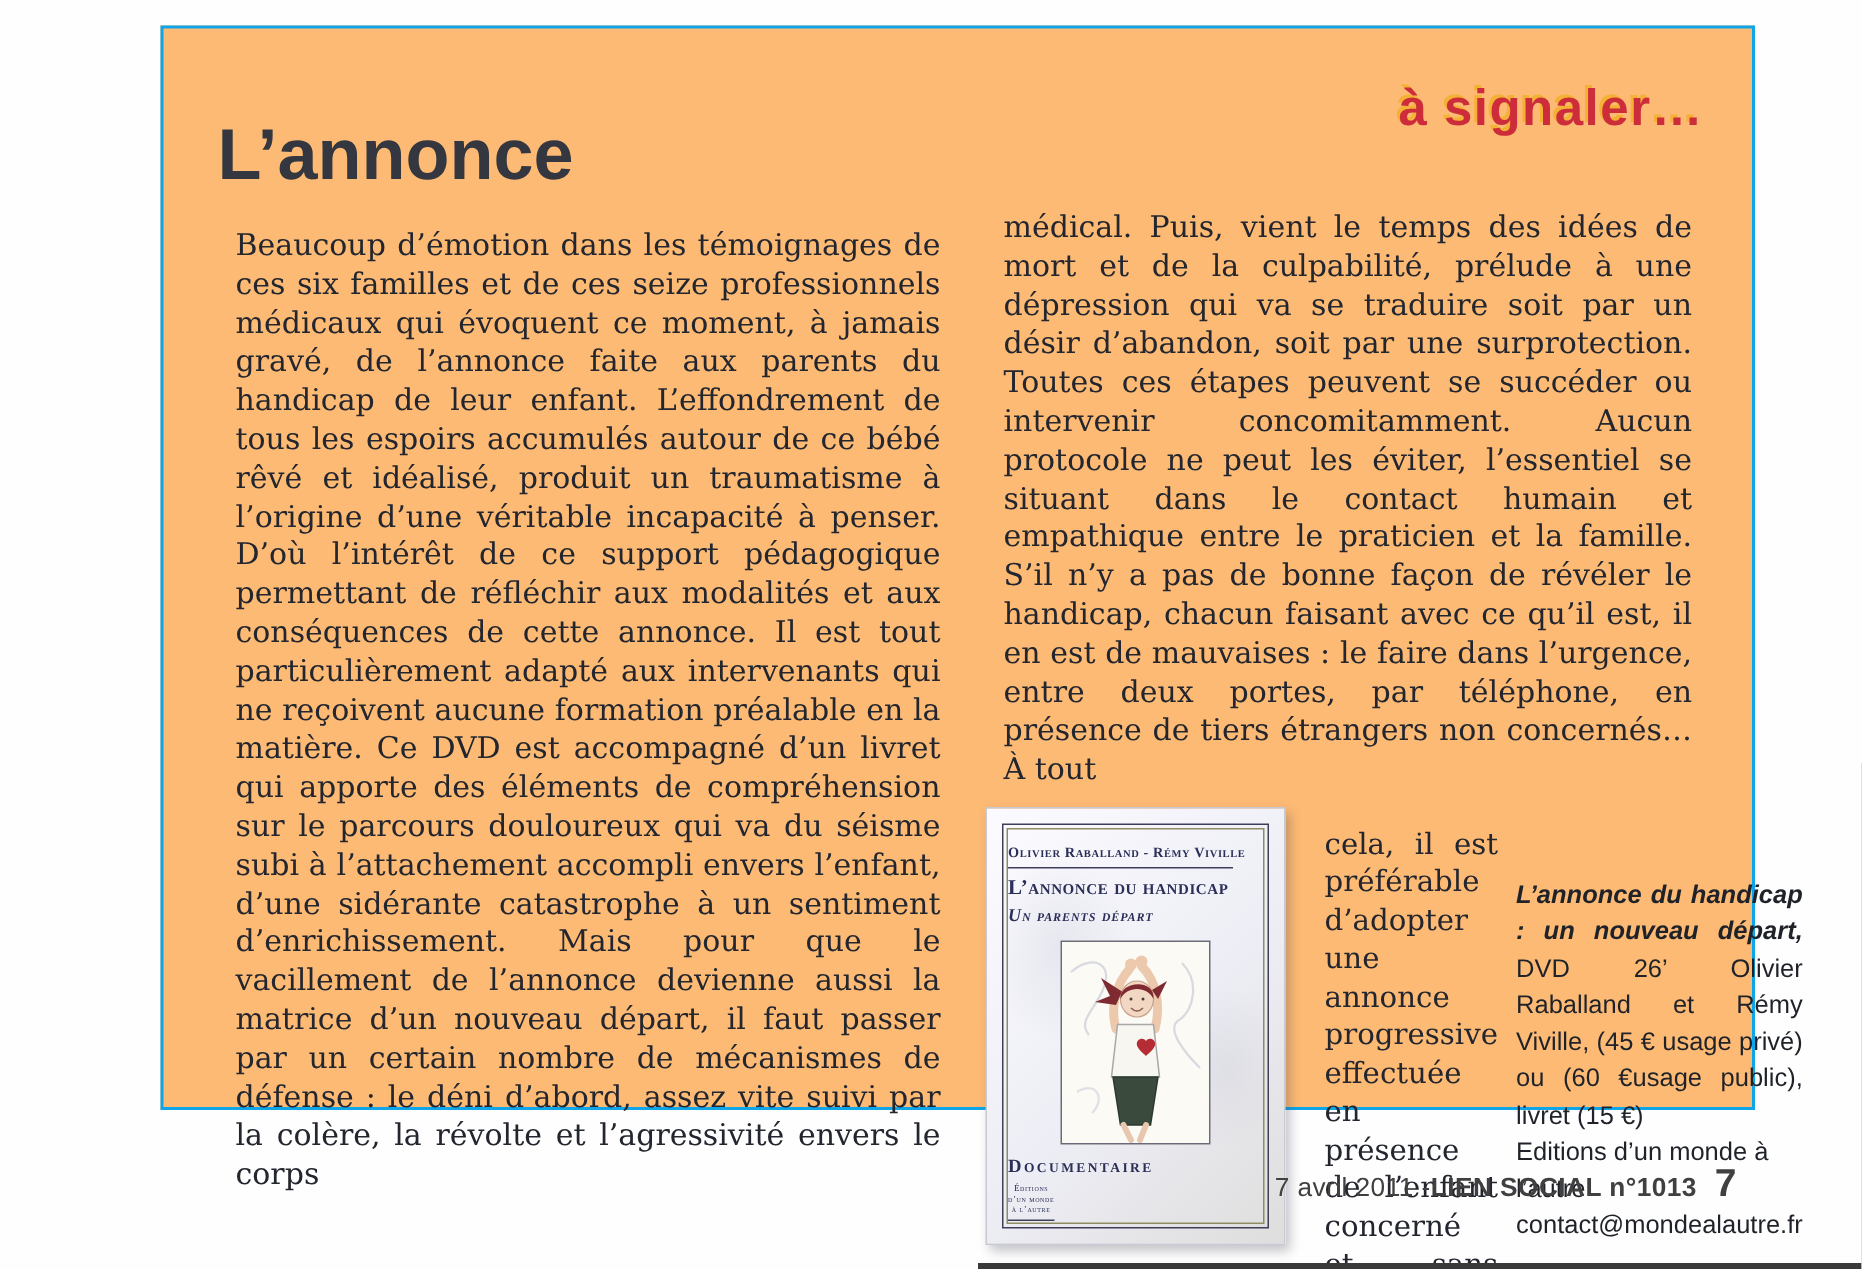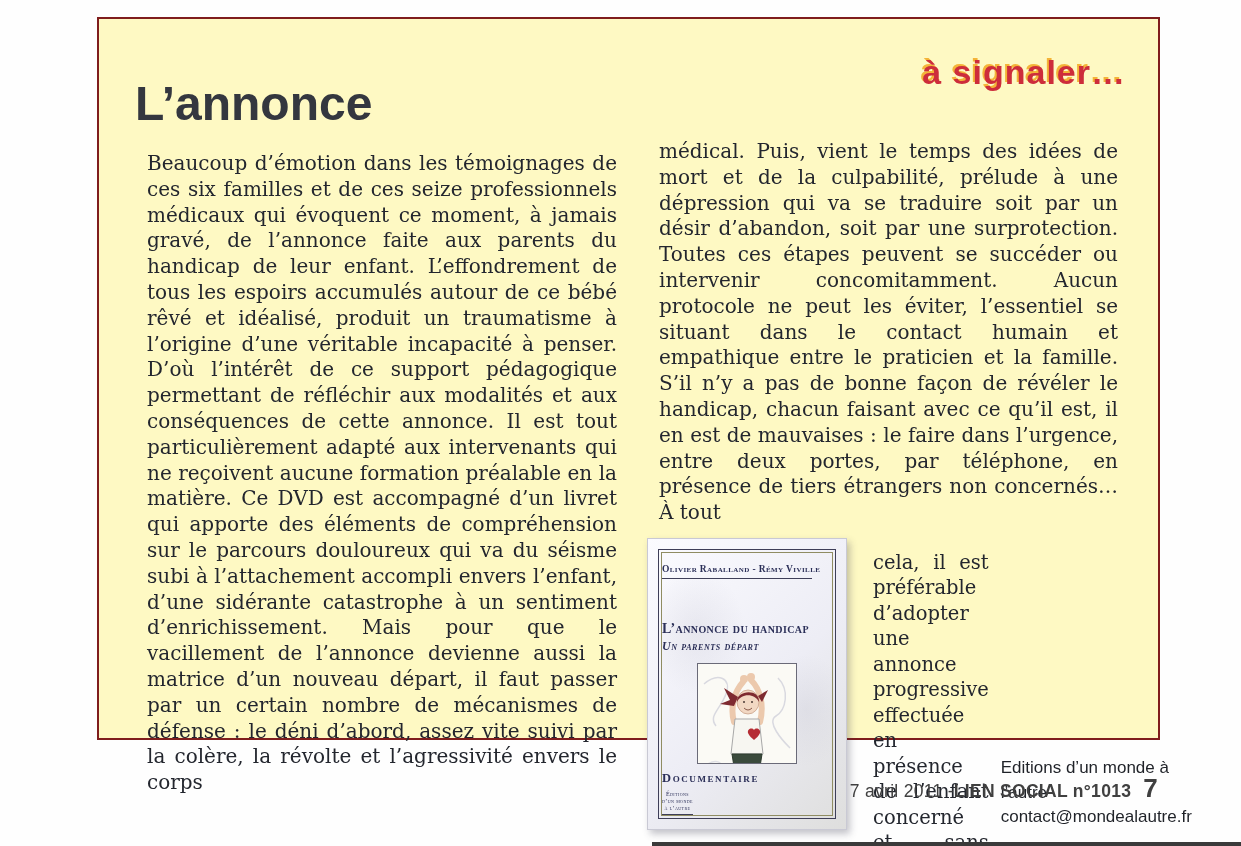--- a/index.html
+++ b/index.html
@@ -4,24 +4,24 @@
 <style>
   html,body{margin:0;padding:0;}
   body{
     width:1241px;height:846px;position:relative;overflow:hidden;
     background:#fefefe;
     font-family:"Liberation Sans",sans-serif;
   }
   .page{position:absolute;inset:0;}
   
   .content-box{
-    position:absolute;left:97px;top:17px;width:1063px;height:723px;
+    position:absolute;left:107px;top:17px;width:1063px;height:723px;
     box-sizing:border-box;
-    background:#fef9c3;
-    border:2px solid #7f1d1d;
+    background:#fdba74;
+    border:2px solid #0ea5e9;
     padding:60px 32px 0 36px;
   }
   
   .signaler{
     position:absolute;top:34px;right:32px;
     font-size:34px;font-weight:700;letter-spacing:1px;
     color:#cd2d3b;
     text-shadow:-2px -2px 0 rgba(243,176,48,.95);
   }
   
@@ -55,21 +55,21 @@
   .dvd-frame-inner{
     height:100%;box-sizing:border-box;border:1px solid #8f8c62;
     display:flex;flex-direction:column;align-items:flex-start;
     font-family:"Liberation Serif",serif;color:#2b2f58;text-align:center;
     background:
       radial-gradient(ellipse 70px 90px at 20% 30%,rgba(150,150,170,.14),transparent 70%),
       radial-gradient(ellipse 60px 80px at 85% 60%,rgba(150,150,170,.12),transparent 70%);
   }
   .dvd-authors{margin-top:11px;font-size:9.5px;font-weight:700;font-variant:small-caps;letter-spacing:.4px;white-space:nowrap;}
   .dvd-rule{width:150px;height:1px;background:#3e3e58;margin:4px 0 6px;}
-  .dvd-title{font-size:14px;font-weight:700;font-variant:small-caps;letter-spacing:.4px;white-space:nowrap;margin-top:36px;}
+  .dvd-title{font-size:14px;font-weight:700;font-variant:small-caps;letter-spacing:.4px;white-space:nowrap;}
   .dvd-subtitle{font-size:12px;font-weight:700;font-style:italic;font-variant:small-caps;letter-spacing:.6px;margin-top:2px;}
   .dvd-illustration{
     width:98px;height:134px;margin:9px auto 7px;
     border:1px solid #6a6a78;background:#fbfaf5;overflow:hidden;
   }
   .dvd-genre{font-size:12.5px;font-weight:700;font-variant:small-caps;letter-spacing:1.6px;}
   .dvd-publisher{
     margin-top:5px;font-size:6px;line-height:7px;font-variant:small-caps;
     letter-spacing:.4px;border-bottom:1px solid #3e3e58;padding-bottom:2px;
   }
@@ -158,20 +158,23 @@
                   <div>d’un monde</div>
                   <div>à l’autre</div>
                 </div>
               </div>
             </div>
           </div>
 
           <div class="media-side">
             <p class="body-text">cela, il est préférable d’adopter une annonce progressive effectuée en présence de l’enfant concerné et sans oublier la fratrie.</p>
             <div class="caption">
+              <p class="caption-flow">
+                <span class="caption-title">L’annonce du handicap : un nouveau départ,</span><span> DVD 26’ Olivier Raballand et Rémy Viville, (45 € usage privé) ou (60 €usage public), livret (15 €)</span>
+              </p>
               <div class="caption-line">Editions d’un monde à l’autre</div>
               <div class="caption-line">contact@mondealautre.fr</div>
             </div>
           </div>
 
         </div>
       </div>
 
     </div>
   </div>

